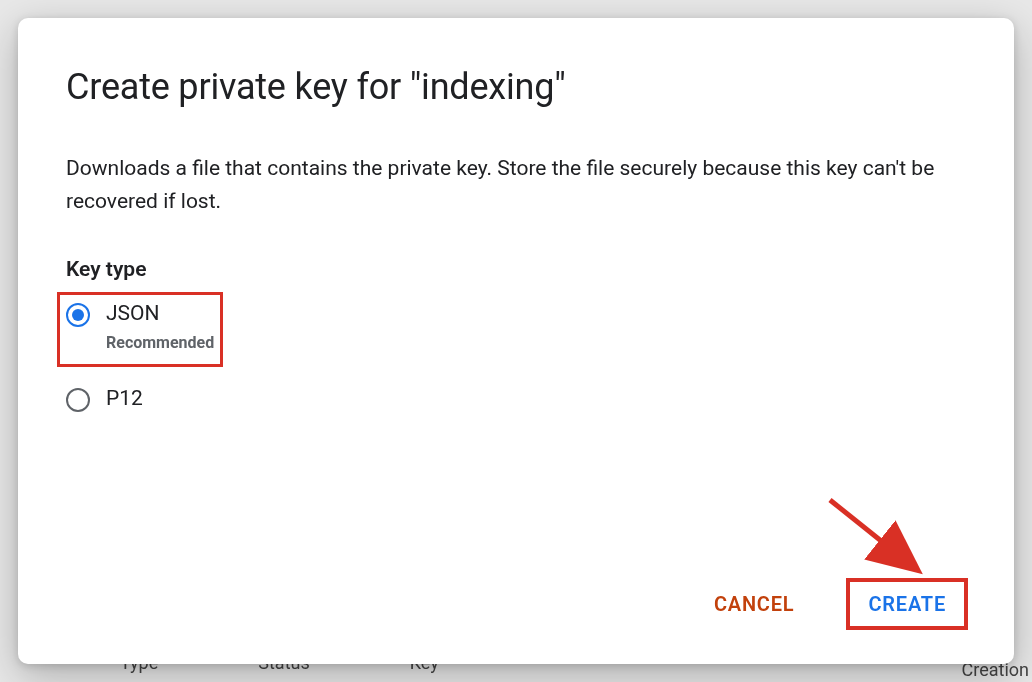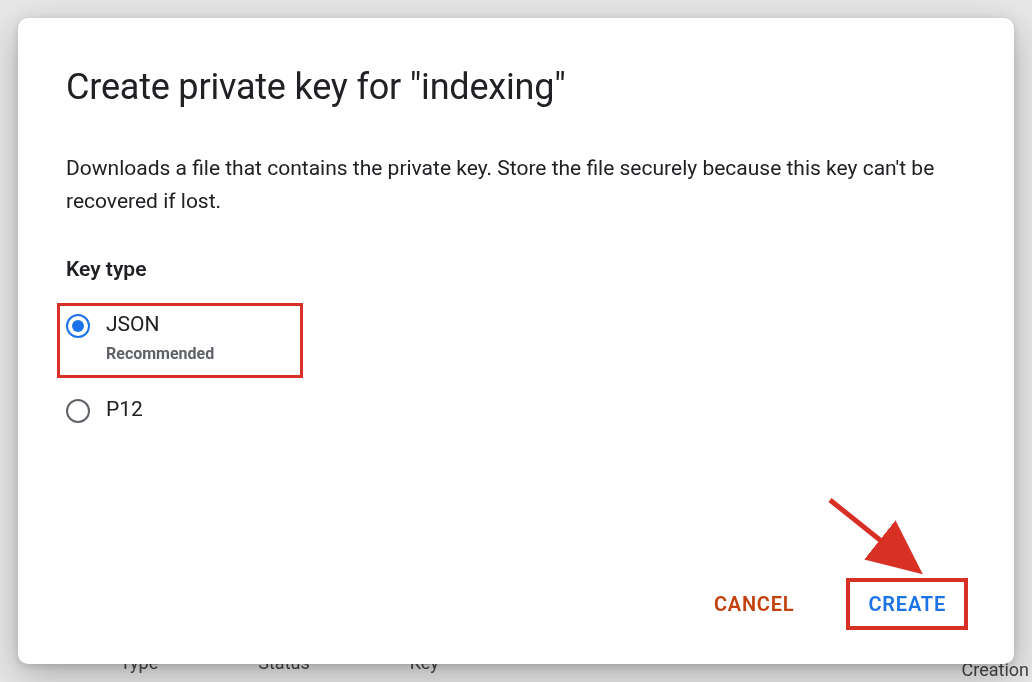--- a/index.html
+++ b/index.html
@@ -67,38 +67,38 @@
       font-size: 21px;
       color: #202124;
       line-height: 1.55;
       margin-bottom: 40px;
       max-width: 880px;
     }
     .key-type-label {
       font-size: 21px;
       font-weight: 600;
       color: #202124;
-      margin-bottom: 25px;
+      margin-bottom: 14px;
     }
     .radio-group {
       display: flex;
       flex-direction: column;
       gap: 18px;
     }
     .radio-option {
       display: flex;
       align-items: flex-start;
       gap: 16px;
       cursor: pointer;
       padding: 4px 0;
     }
     .radio-option.highlighted {
       outline: 3px solid #d93025;
       outline-offset: 0px;
-      width: 240px;
+      width: 160px;
       padding: 6px 6px 12px 6px;
       margin-left: -6px;
     }
     .radio-circle {
       width: 24px;
       height: 24px;
       border-radius: 50%;
       border: 2.5px solid #5f6368;
       flex-shrink: 0;
       margin-top: 2px;

